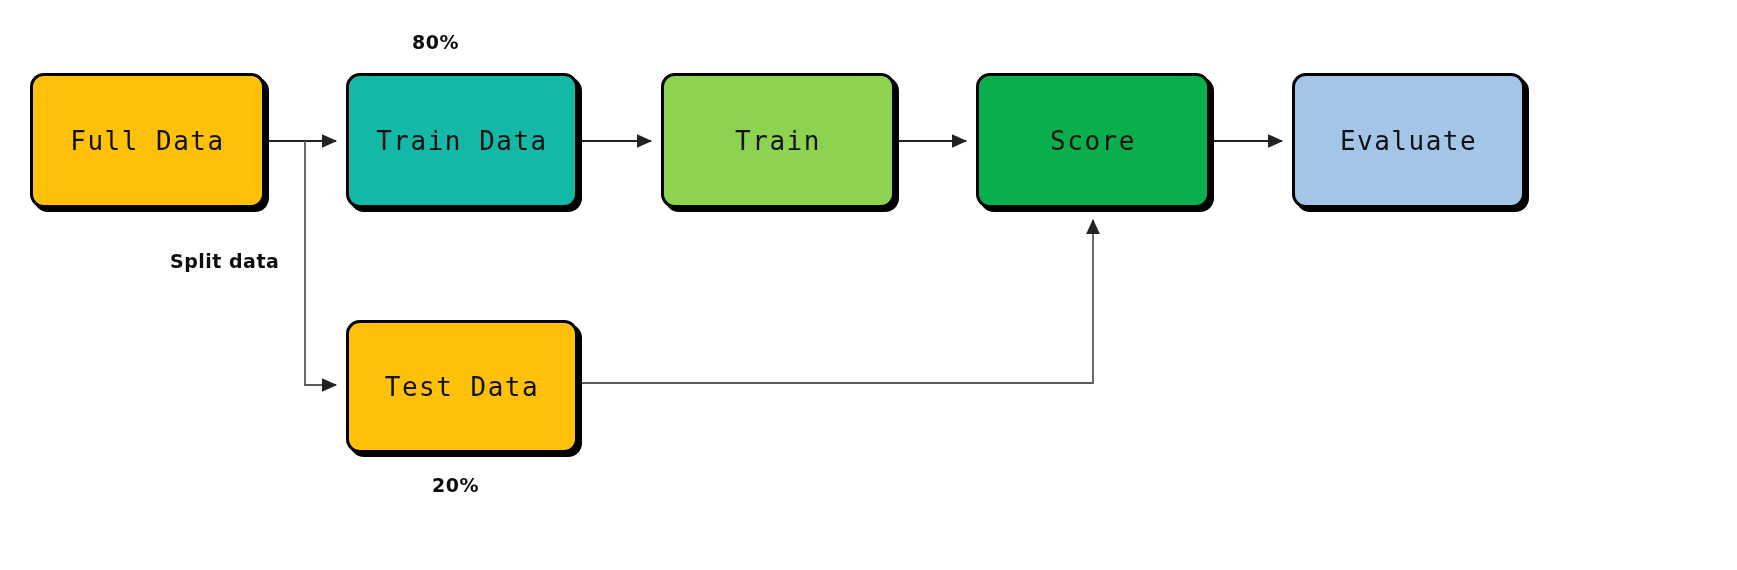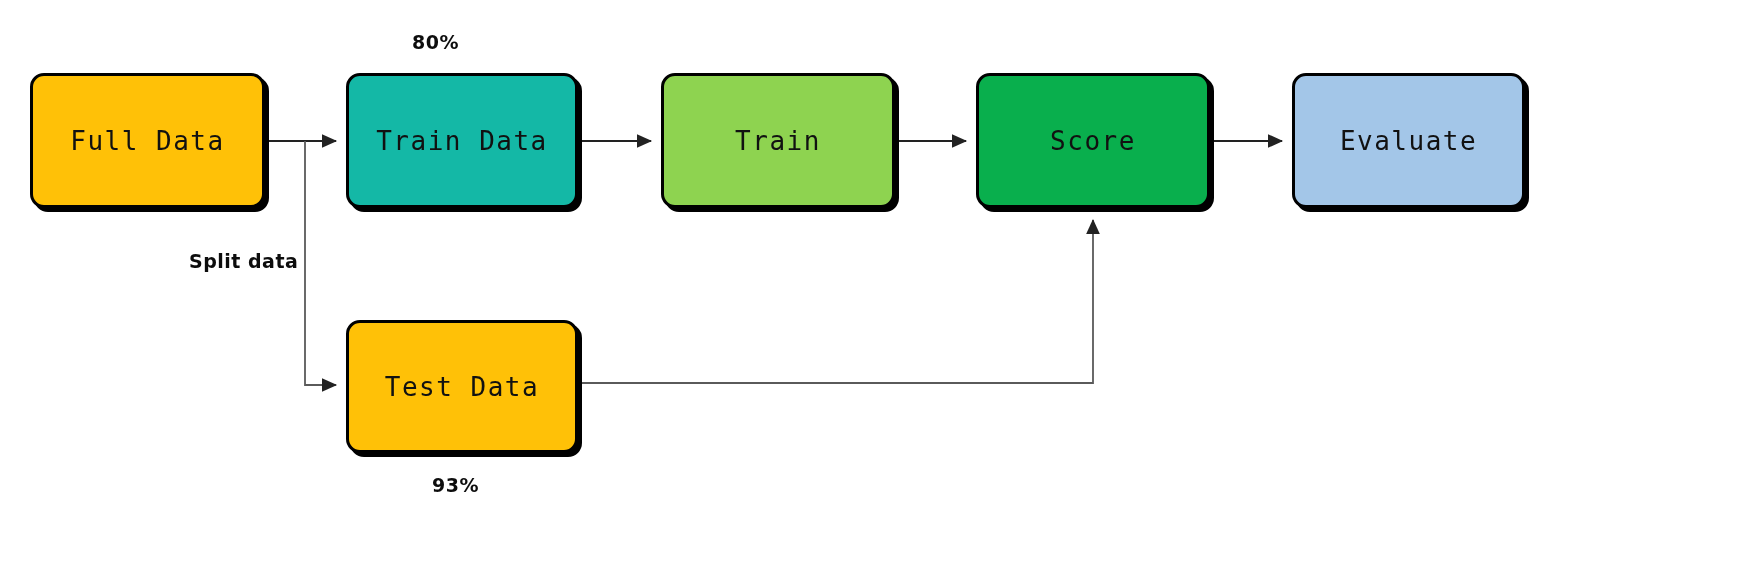--- a/index.html
+++ b/index.html
@@ -98,17 +98,17 @@
   <div class="node" style="left: 346px; top: 320px; width: 232px; height: 133px; background: rgb(255, 193, 7); border-color: rgb(0, 0, 0);">
     <span class="node-label">Test Data</span>
   </div>
 
   <div class="node" style="left: 1292px; top: 73px; width: 233px; height: 135px; background: rgb(163, 198, 232); border-color: rgb(0, 0, 0);">
     <span class="node-label">Evaluate</span>
   </div>
 
   <div class="edge-label" style="left: 412px; top: 31px;">80%</div>
 
-  <div class="edge-label" style="left: 189px; top: 250px;">Split data</div>
+  <div class="edge-label" style="left: 170px; top: 250px;">Split data</div>
 
-  <div class="edge-label" style="left: 432px; top: 474px;">93%</div>
+  <div class="edge-label" style="left: 432px; top: 474px;">20%</div>
 
 </div>
 
 </body></html>

